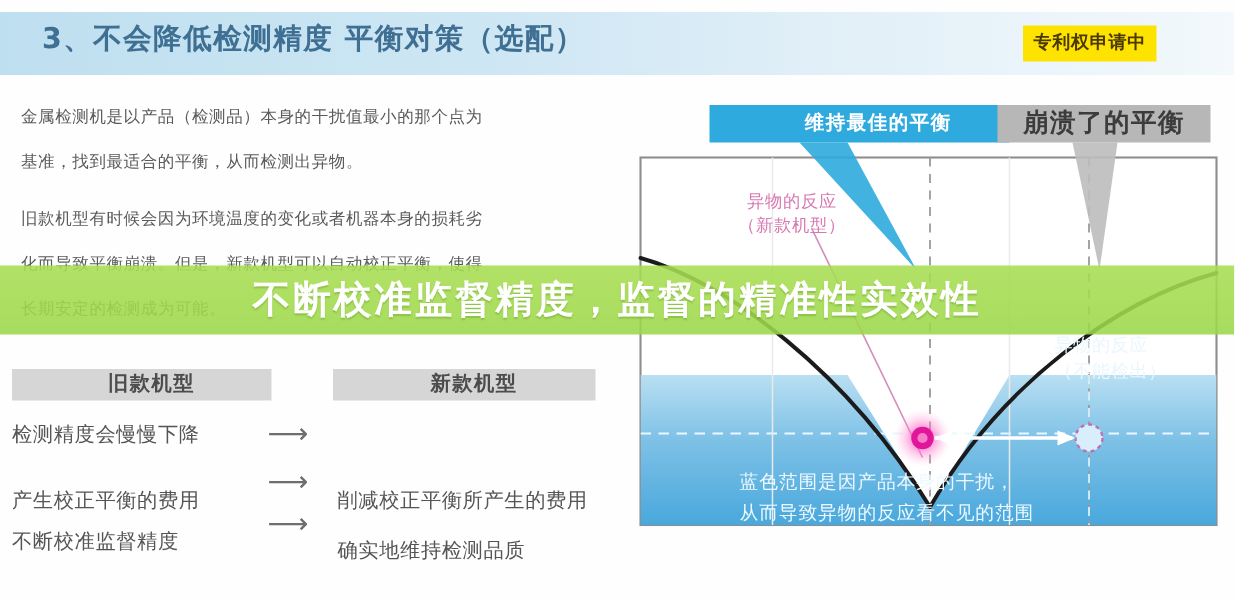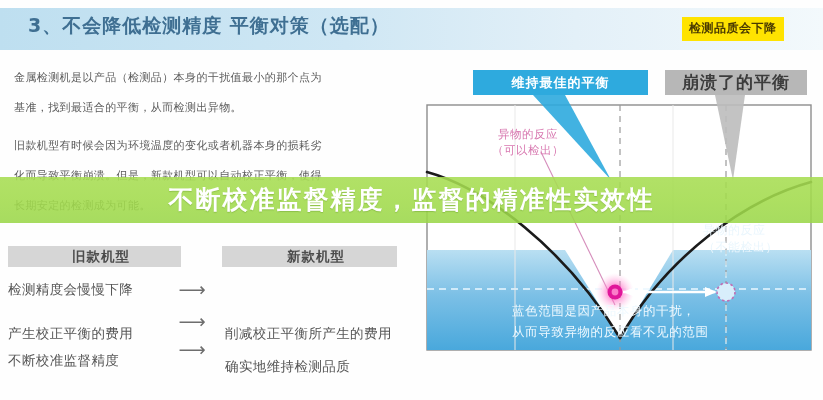--- a/index.html
+++ b/index.html
@@ -131,20 +131,21 @@
     position:absolute;
     left:58px;top:10px;
     width:175px;height:25px;
     background:#2eaade;
     color:#ffffff;
     font-size:13px;
     font-weight:600;
     text-align:center;
     line-height:25px;
     letter-spacing:1px;
+    padding-left:25px;
   }
   .lbl-bad{
     position:absolute;
     left:250px;top:10px;
     width:142px;height:25px;
     background:#b7b7b7;
     color:#3c3c3c;
     font-size:17px;
     font-weight:600;
     text-align:center;
@@ -166,27 +167,26 @@
     left:288px;top:162px;
     font-size:12px;
     color:#eaf6fd;
     line-height:17px;
     text-align:left;
     letter-spacing:0.5px;
     z-index:6;
   }
   .caption{
     position:absolute;
-    left:78px;top:240px;
+    left:78px;top:250px;
     font-size:12.5px;
     color:#eef9ff;
     line-height:21px;
     letter-spacing:0.6px;
     z-index:6;
-    margin-left:19px;
   }
 
   
   .green-banner{
     position:absolute;
     left:0;top:177px;
     width:823px;height:46px;
     background:linear-gradient(to bottom,#a7dd52 0%,#a2db4c 50%,#9bd74a 100%);
     opacity:0.88;
     z-index:8;
@@ -207,21 +207,21 @@
 </style>
 </head>
 <body>
 
 <div id="page">
 
   <div class="watermark">foodi     com</div>
 
   <div class="header-bar"></div>
   <div class="header-title">3、不会降低检测精度   平衡对策（选配）</div>
-  <div class="patent-badge">检测品质会下降</div>
+  <div class="patent-badge">专利权申请中</div>
 
   <div class="para p1">金属检测机是以产品（检测品）本身的干扰值最小的那个点为</div>
   <div class="para p2">基准，找到最适合的平衡，从而检测出异物。</div>
   <div class="para p3">旧款机型有时候会因为环境温度的变化或者机器本身的损耗劣</div>
   <div class="para p4">化而导致平衡崩溃。但是，新款机型可以自动校正平衡，使得</div>
   <div class="para p5">长期安定的检测成为可能。</div>
 
   <div class="tbl">
     <div class="th th-old">旧款机型</div>
     <div class="th th-new">新款机型</div>
@@ -291,21 +291,21 @@
       <line x1="208" y1="232" x2="300" y2="232" stroke="#ffffff" stroke-width="2.4"></line>
       <path d="M 208 232 L 220 227 L 220 237 Z" fill="#ffffff"></path>
       <path d="M 302 232 L 290 227 L 290 237 Z" fill="#ffffff"></path>
     </svg>
 
     <div class="lbl-good">维持最佳的平衡</div>
     <div class="lbl-bad">崩溃了的平衡</div>
 
     <div class="note-pink">
       <div>异物的反应</div>
-      <div>（可以检出）</div>
+      <div>（新款机型）</div>
     </div>
 
     <div class="note-white">
       <div>异物的反应</div>
       <div>（不能检出）</div>
     </div>
 
     <div class="caption">
       <div>蓝色范围是因产品本身的干扰，</div>
       <div>从而导致异物的反应看不见的范围</div>

